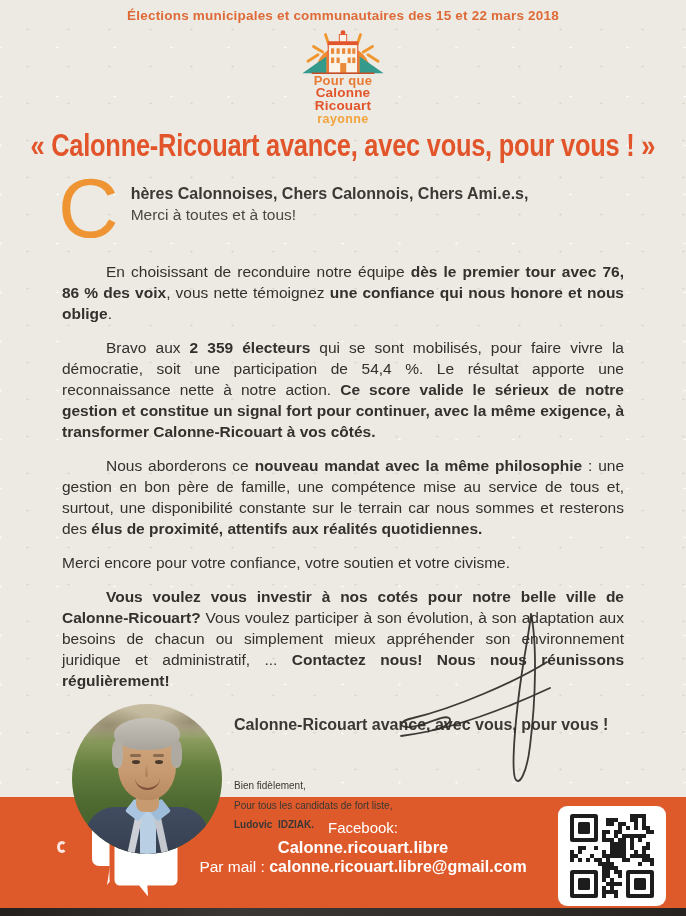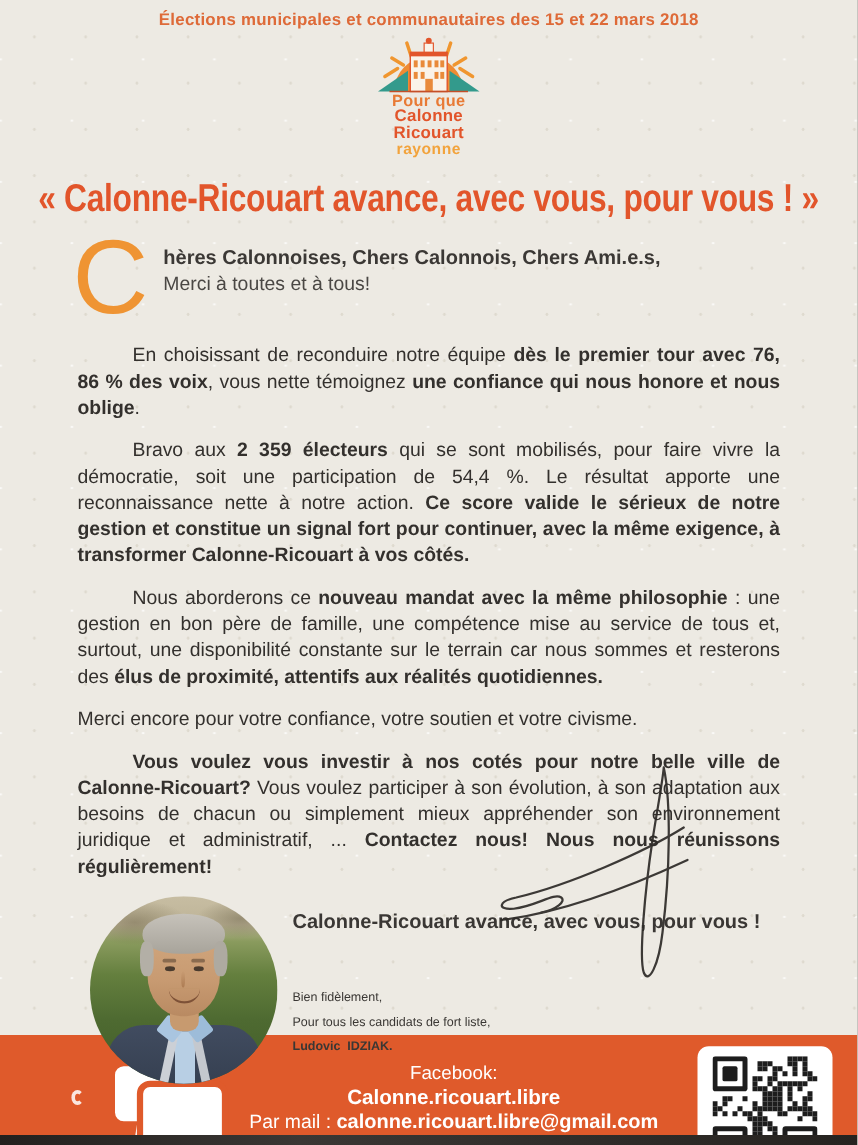--- a/index.html
+++ b/index.html
@@ -24,21 +24,21 @@
     background-size:41px 37px,57px 49px;
     background-position:7px 11px,29px 23px;
     color:var(--text-dark);
   }
   .banner{padding-top:8px;text-align:center;font-size:13.5px;font-weight:700;color:var(--banner-orange);letter-spacing:.2px}
   .logo{margin-top:5px;display:flex;flex-direction:column;align-items:center;text-align:center}
   .logo svg{display:block}
   .logo-pourque{font-size:13px;font-weight:700;color:#e87a35;line-height:10px;letter-spacing:.3px}
   .logo-name{font-size:13.5px;font-weight:700;color:var(--accent-orange);line-height:13px;letter-spacing:.2px}
   .logo-rayonne{font-size:12.5px;font-weight:700;color:var(--logo-amber);line-height:14px;letter-spacing:.4px}
-  .headline{margin-top:15px;display:flex;justify-content:center;white-space:nowrap}
+  .headline{margin-top:2px;display:flex;justify-content:center;white-space:nowrap}
   .headline span{display:inline-block;transform:scaleX(.82);transform-origin:center;
     font-size:31px;font-weight:700;letter-spacing:-.3px;color:var(--accent-orange)}
   .greeting{margin:12px 0 0 58px;display:flex;align-items:flex-start}
   .dropcap{font-size:84px;line-height:64px;font-weight:400;color:var(--drop-cap-orange);margin-right:12px}
   .greet-lines{padding-top:7px}
   .greet1{font-size:16px;font-weight:700;color:#3b3835;line-height:21px}
   .greet2{font-size:15.5px;color:#4a4744;line-height:21px}
   .bodytext{margin:21px 62px 0 62px;font-size:15.5px;line-height:21px;color:var(--text-dark)}
   .para{text-align:justify;margin-bottom:13px}
   .para.indent{text-indent:44px}
@@ -66,21 +66,21 @@
   .p-brow-r{left:81px;top:50px;width:11px;height:2.5px;background:#8a6b4f;border-radius:2px}
   .p-eye-l{left:60px;top:56px;width:8px;height:3.5px;background:#4a3b2e;border-radius:50%}
   .p-eye-r{left:83px;top:56px;width:8px;height:3.5px;background:#4a3b2e;border-radius:50%}
   .p-nose{left:73px;top:60px;width:3px;height:13px;background:linear-gradient(#c89b72,#ad7c53);border-radius:40%}
   .p-smile{left:63px;top:74px;width:25px;height:12px;border-bottom:2.5px solid #7d5137;border-radius:0 0 50% 50%/0 0 100% 100%}
   .sig-col{margin-left:12px;padding-top:12px;color:#3a3734}
   .sig-slogan{font-size:16px;font-weight:700}
   .sig-close{margin-top:42px;font-size:10px;line-height:19.5px}
   .sig-name{font-weight:700;white-space:pre}
   .signature-scribble{position:absolute;left:385px;top:600px;width:175px;height:200px;z-index:5;pointer-events:none}
-  .footer{position:absolute;left:0;bottom:8px;width:686px;height:80px;background:var(--footer-orange);color:#fff}
+  .footer{position:absolute;left:0;bottom:8px;width:686px;height:111px;background:var(--footer-orange);color:#fff}
   .chat-icon{position:absolute;left:78px;top:17px}
   .footer-center{position:absolute;left:130px;right:90px;top:21px;text-align:center}
   .fb-label{font-size:15px;font-weight:400;line-height:19px}
   .fb-handle{font-size:16.5px;font-weight:700;line-height:21px}
   .mail-line{font-size:15.5px}
   .mail-line span{white-space:pre}
   .mail-line b{font-weight:700;font-size:16px}
   .qr-box{position:absolute;right:20px;top:9px;width:108px;height:100px;background:#fff;border-radius:9px;
     display:flex;align-items:center;justify-content:center}
   .edge-mark{position:absolute;left:57px;top:44px;width:10px;height:12px;border:3px solid #fff;border-right-color:transparent;border-radius:50%;opacity:.85}

